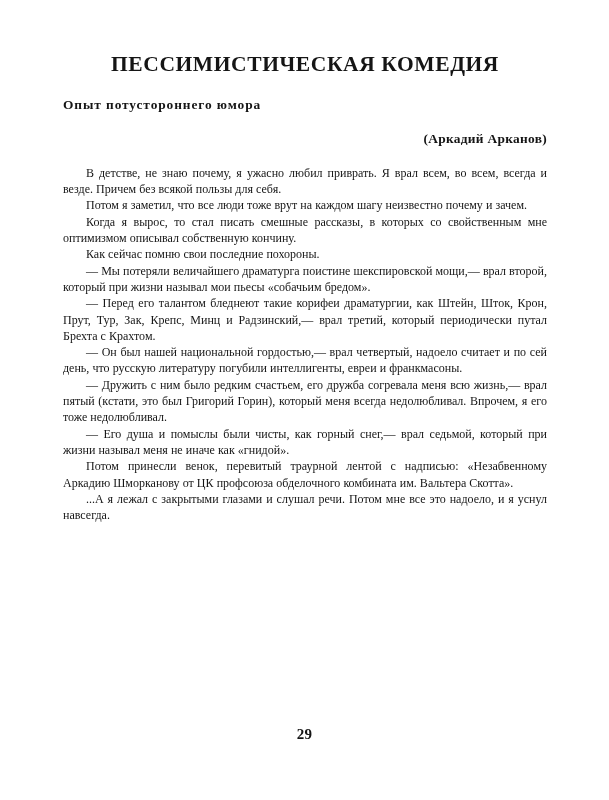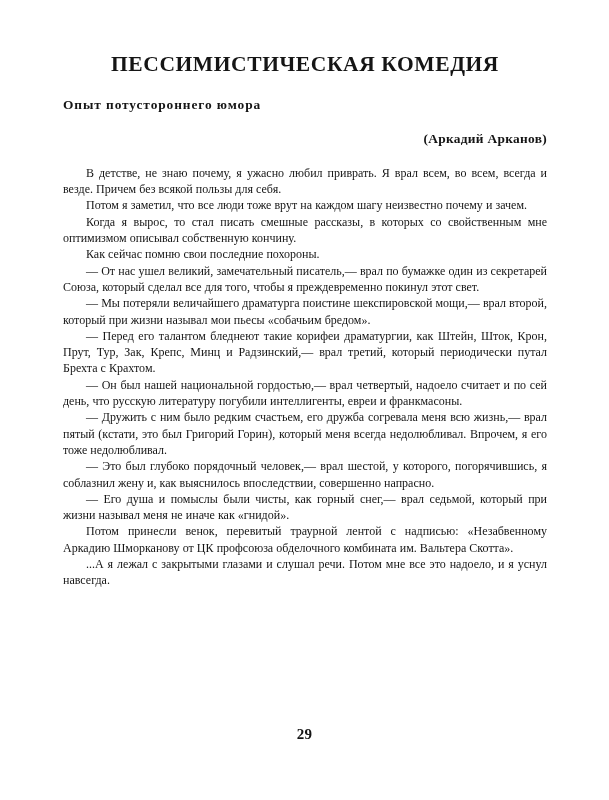--- a/index.html
+++ b/index.html
@@ -103,26 +103,24 @@
 
     <p class="subtitle">Опыт потустороннего юмора</p>
 
     <p class="author">(Аркадий Арканов)</p>
 
     <div class="body-text">
         <p class="para">В детстве, не знаю почему, я ужасно любил приврать. Я врал всем, во всем, всегда и везде. Причем без всякой пользы для себя.</p>
         <p class="para">Потом я заметил, что все люди тоже врут на каждом шагу неизвестно почему и зачем.</p>
         <p class="para">Когда я вырос, то стал писать смешные рассказы, в которых со свойственным мне оптимизмом описывал собственную кончину.</p>
         <p class="para">Как сейчас помню свои последние похороны.</p>
-        <p class="para">— От нас ушел великий, замечательный писатель,— врал по бумажке один из секретарей Союза, который сделал все для того, чтобы я преждевременно покинул этот свет.</p>
         <p class="para">— Мы потеряли величайшего драматурга поистине шекспировской мощи,— врал второй, который при жизни называл мои пьесы «собачьим бредом».</p>
         <p class="para">— Перед его талантом бледнеют такие корифеи драматургии, как Штейн, Шток, Крон, Прут, Тур, Зак, Крепс, Минц и Радзинский,— врал третий, который периодически путал Брехта с Крахтом.</p>
         <p class="para">— Он был нашей национальной гордостью,— врал четвертый, надоело считает и по сей день, что русскую литературу погубили интеллигенты, евреи и франкмасоны.</p>
         <p class="para">— Дружить с ним было редким счастьем, его дружба согревала меня всю жизнь,— врал пятый (кстати, это был Григорий Горин), который меня всегда недолюбливал. Впрочем, я его тоже недолюбливал.</p>
-        <p class="para">— Это был глубоко порядочный человек,— врал шестой, у которого, погорячившись, я соблазнил жену и, как выяснилось впоследствии, совершенно напрасно.</p>
         <p class="para">— Его душа и помыслы были чисты, как горный снег,— врал седьмой, который при жизни называл меня не иначе как «гнидой».</p>
         <p class="para">Потом принесли венок, перевитый траурной лентой с надписью: «Незабвенному Аркадию Шморканову от ЦК профсоюза обделочного комбината им. Вальтера Скотта».</p>
         <p class="para">...А я лежал с закрытыми глазами и слушал речи. Потом мне все это надоело, и я уснул навсегда.</p>
       </div>
 
   </div>
 
   <div class="folio">29</div>
 </div>
 

